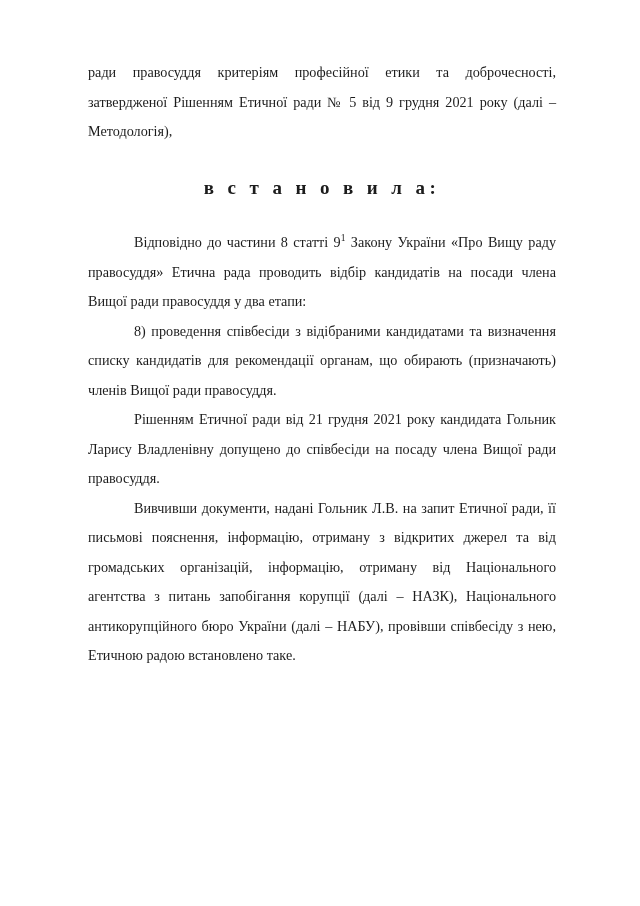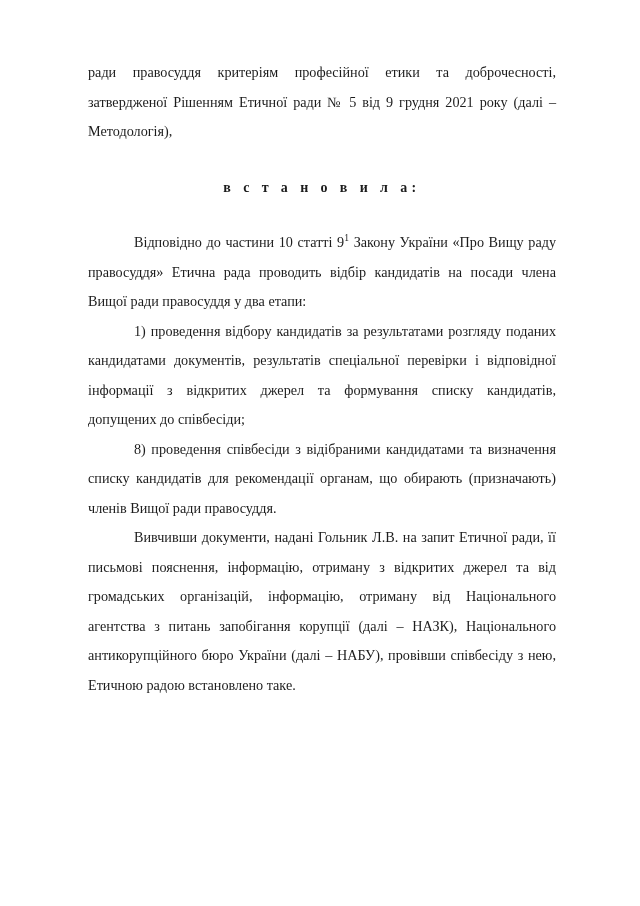--- a/index.html
+++ b/index.html
@@ -44,21 +44,21 @@
     hyphens: none;
   }
 
   p.para.no-indent {
     text-indent: 0;
   }
 
   .heading-established {
     margin: 0;
     text-align: center;
-    font-size: 14px;
+    font-size: 19px;
     font-weight: bold;
     letter-spacing: 4.4px;
     line-height: 29.5px;
     text-indent: 0;
   }
 
   .spacer-top-heading { height: 26px; }
   .spacer-after-heading { height: 26px; }
   .spacer-before-last { height: 30px; }
 
@@ -75,26 +75,26 @@
   <div class="content">
 
     <p class="para no-indent">ради правосуддя критеріям професійної етики та доброчесності, затвердженої Рішенням Етичної ради № 5 від 9 грудня 2021 року (далі – Методологія),</p>
 
     <div class="spacer-top-heading"></div>
 
     <p class="heading-established">в с т а н о в и л а:</p>
 
     <div class="spacer-after-heading"></div>
 
-    <p class="para"><span>Відповідно до частини 10 статті 9</span><sup class="footnote-ref">1</sup><span> Закону України «Про Вищу раду правосуддя»  Етична рада проводить відбір кандидатів на посади члена Вищої ради правосуддя у два етапи:</span></p>
+    <p class="para"><span>Відповідно до частини 8 статті 9</span><sup class="footnote-ref">1</sup><span> Закону України «Про Вищу раду правосуддя»  Етична рада проводить відбір кандидатів на посади члена Вищої ради правосуддя у два етапи:</span></p>
 
-    <p class="para">1) проведення відбору кандидатів за результатами розгляду поданих кандидатами документів, результатів спеціальної перевірки і відповідної інформації з відкритих джерел та формування списку кандидатів, допущених до співбесіди;</p>
 
     <p class="para">8) проведення співбесіди з відібраними кандидатами та визначення списку кандидатів для рекомендації органам, що обирають (призначають) членів Вищої ради правосуддя.</p>
 
 
+    <p class="para">Рішенням Етичної ради від 21 грудня 2021 року кандидата Гольник Ларису Владленівну допущено до співбесіди на посаду члена Вищої ради правосуддя.</p>
 
     <p class="para">Вивчивши документи, надані Гольник Л.В. на запит Етичної ради, її письмові пояснення, інформацію, отриману з відкритих джерел та від громадських організацій, інформацію, отриману від Національного агентства з питань запобігання корупції (далі – НАЗК), Національного антикорупційного бюро України (далі – НАБУ), провівши співбесіду з нею, Етичною радою встановлено таке.</p>
 
     <div class="spacer-before-last"></div>
 
   </div>
 </div>
 
 </body></html>

